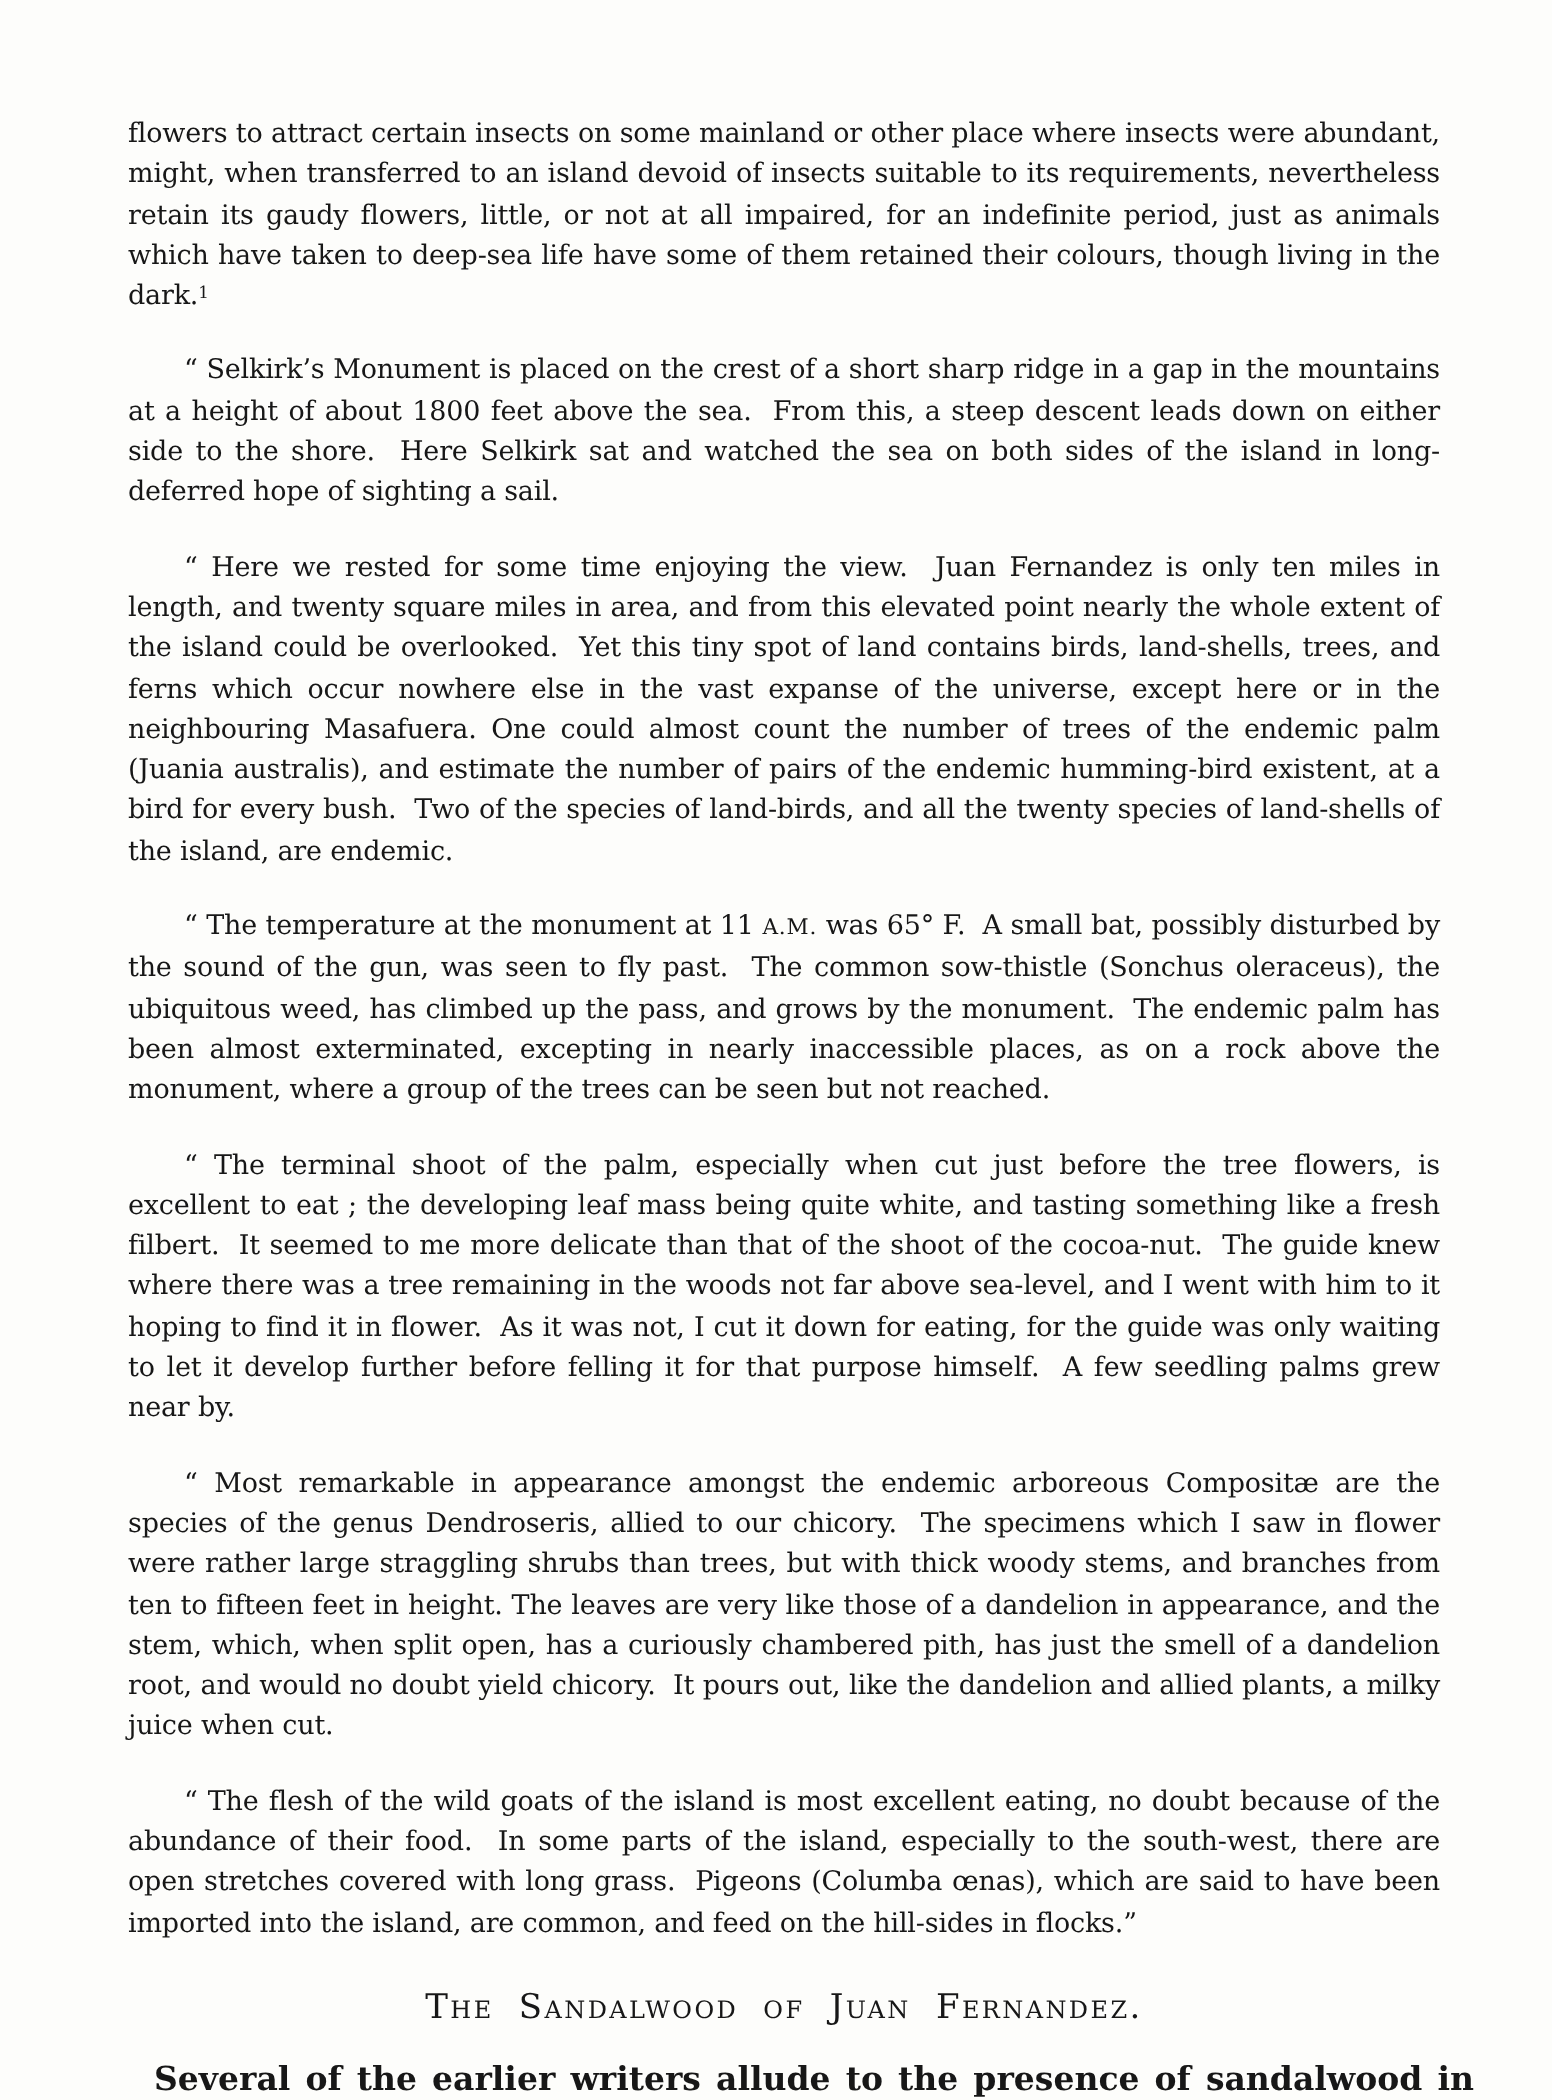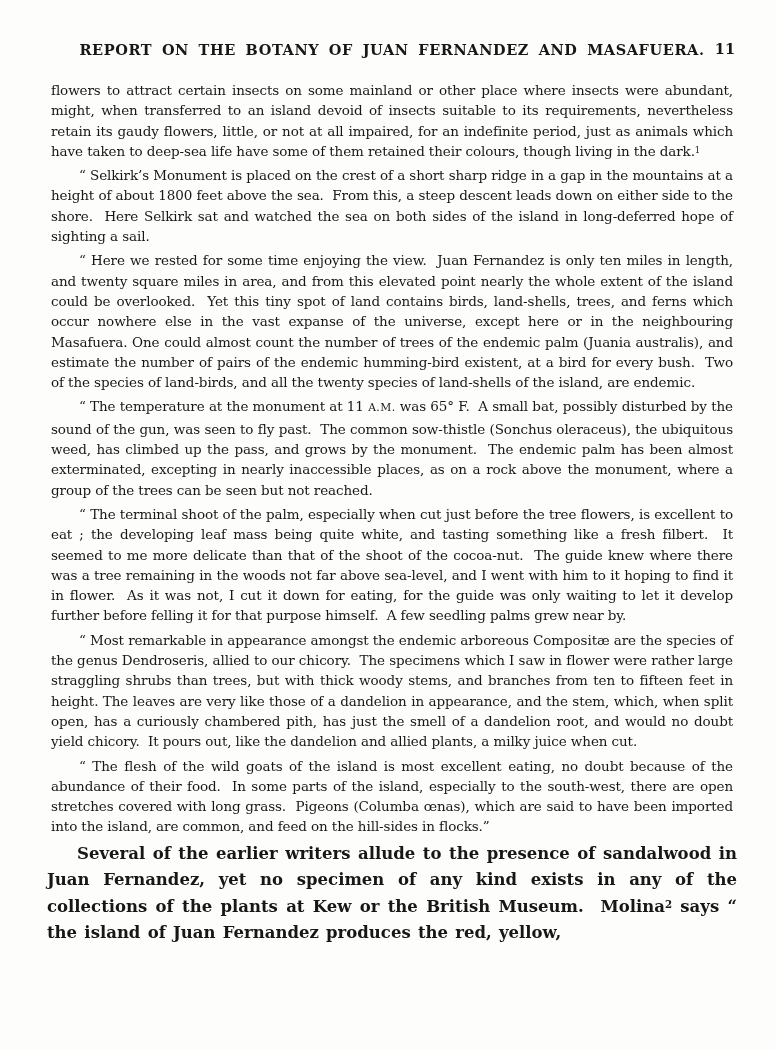--- a/index.html
+++ b/index.html
@@ -31,21 +31,21 @@
     white-space: nowrap;
   }
   .page-num {
     position: absolute;
     right: 2px;
     top: 0;
     font-size: 14.5px;
     font-weight: bold;
   }
   .quoted p {
-    margin: 4px;
+    margin: 17px;
     font-size: 13.5px;
     line-height: 20.3px;
     text-align: justify;
     letter-spacing: -0.1px;
   }
   .quoted p.indent { text-indent: 28px; }
   .it { }
   .sc { font-size: 0.8em; letter-spacing: 0.4px; }
   sup {
     font-size: 0.62em;
@@ -79,31 +79,28 @@
   }
   .footnotes p {
     margin: 0;
     text-indent: 37px;
   }
 </style>
 </head>
 <body>
 
 <div class="page">
-  <div class="header">
-    <span class="header-title">REPORT ON THE BOTANY OF JUAN FERNANDEZ AND MASAFUERA.</span>
-    <span class="page-num">11</span>
-  </div>
 
   <div class="quoted">
       <p><span>flowers to attract certain insects on some mainland or other place where insects were abundant, might, when transferred to an island devoid of insects suitable to its requirements, nevertheless retain its gaudy flowers, little, or not at all impaired, for an indefinite period, just as animals which have taken to deep-sea life have some of them retained their colours, though living in the dark.</span><sup>1</sup></p>
       <p class="indent"><span>“ Selkirk’s Monument is placed on the crest of a short sharp ridge in a gap in the mountains at a height of about 1800 feet above the sea.&nbsp; From this, a steep descent leads down on either side to the shore.&nbsp; Here Selkirk sat and watched the sea on both sides of the island in long-deferred hope of sighting a sail.</span></p>
       <p class="indent"><span>“ Here we rested for some time enjoying the view.&nbsp; Juan Fernandez is only ten miles in length, and twenty square miles in area, and from this elevated point nearly the whole extent of the island could be overlooked.&nbsp; Yet this tiny spot of land contains birds, land-shells, trees, and ferns which occur nowhere else in the vast expanse of the universe, except here or in the neighbouring Masafuera. One could almost count the number of trees of the endemic palm (</span><span class="it">Juania australis</span><span>), and estimate the number of pairs of the endemic humming-bird existent, at a bird for every bush.&nbsp; Two of the species of land-birds, and all the twenty species of land-shells of the island, are endemic.</span></p>
       <p class="indent"><span>“ The temperature at the monument at 11 </span><span class="sc">A.M.</span><span> was 65° F.&nbsp; A small bat, possibly disturbed by the sound of the gun, was seen to fly past.&nbsp; The common sow-thistle (</span><span class="it">Sonchus oleraceus</span><span>), the ubiquitous weed, has climbed up the pass, and grows by the monument.&nbsp; The endemic palm has been almost exterminated, excepting in nearly inaccessible places, as on a rock above the monument, where a group of the trees can be seen but not reached.</span></p>
       <p class="indent"><span>“ The terminal shoot of the palm, especially when cut just before the tree flowers, is excellent to eat ; the developing leaf mass being quite white, and tasting something like a fresh filbert.&nbsp; It seemed to me more delicate than that of the shoot of the cocoa-nut.&nbsp; The guide knew where there was a tree remaining in the woods not far above sea-level, and I went with him to it hoping to find it in flower.&nbsp; As it was not, I cut it down for eating, for the guide was only waiting to let it develop further before felling it for that purpose himself.&nbsp; A few seedling palms grew near by.</span></p>
       <p class="indent"><span>“ Most remarkable in appearance amongst the endemic arboreous Compositæ are the species of the genus </span><span class="it">Dendroseris</span><span>, allied to our chicory.&nbsp; The specimens which I saw in flower were rather large straggling shrubs than trees, but with thick woody stems, and branches from ten to fifteen feet in height. The leaves are very like those of a dandelion in appearance, and the stem, which, when split open, has a curiously chambered pith, has just the smell of a dandelion root, and would no doubt yield chicory.&nbsp; It pours out, like the dandelion and allied plants, a milky juice when cut.</span></p>
       <p class="indent"><span>“ The flesh of the wild goats of the island is most excellent eating, no doubt because of the abundance of their food.&nbsp; In some parts of the island, especially to the south-west, there are open stretches covered with long grass.&nbsp; Pigeons (</span><span class="it">Columba œnas</span><span>), which are said to have been imported into the island, are common, and feed on the hill-sides in flocks.”</span></p>
     </div>
 
+  <h2 class="section-heading">The Sandalwood of Juan Fernandez.</h2>
 
   <p class="closing"><span>Several of the earlier writers allude to the presence of sandalwood in Juan Fernandez, yet no specimen of any kind exists in any of the collections of the plants at Kew or the British Museum.&nbsp; Molina</span><sup>2</sup><span> says “ the island of Juan Fernandez produces the red, yellow,</span></p>
 
 </div>
 
 </body></html>

